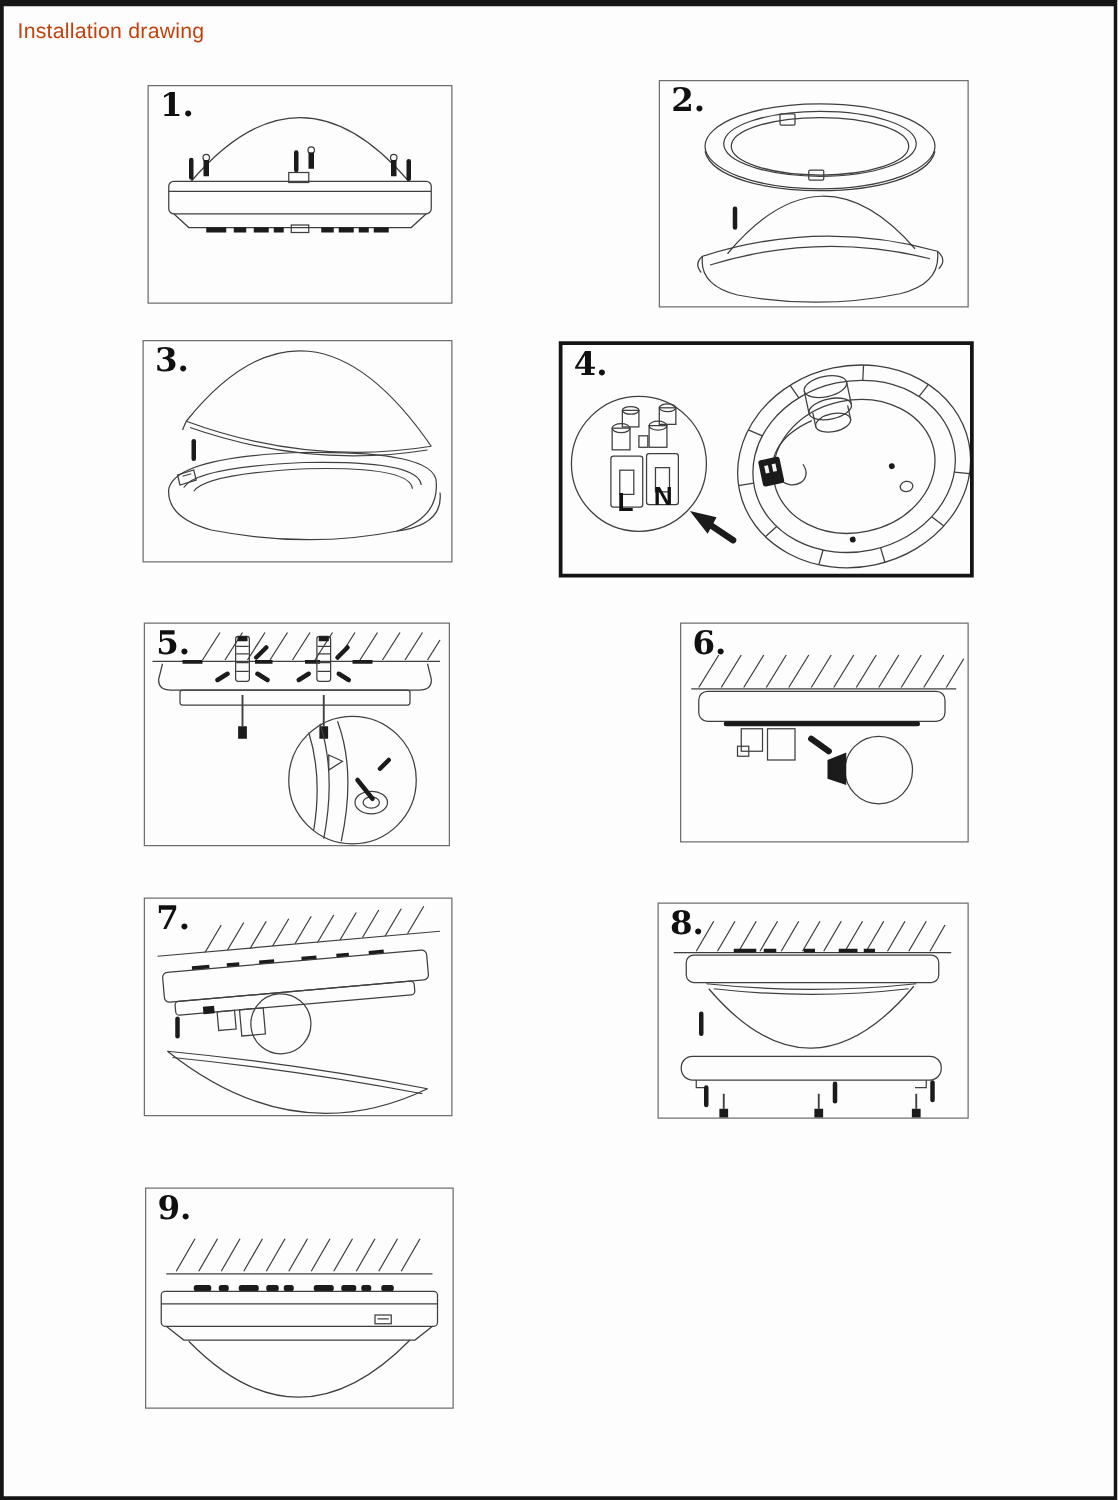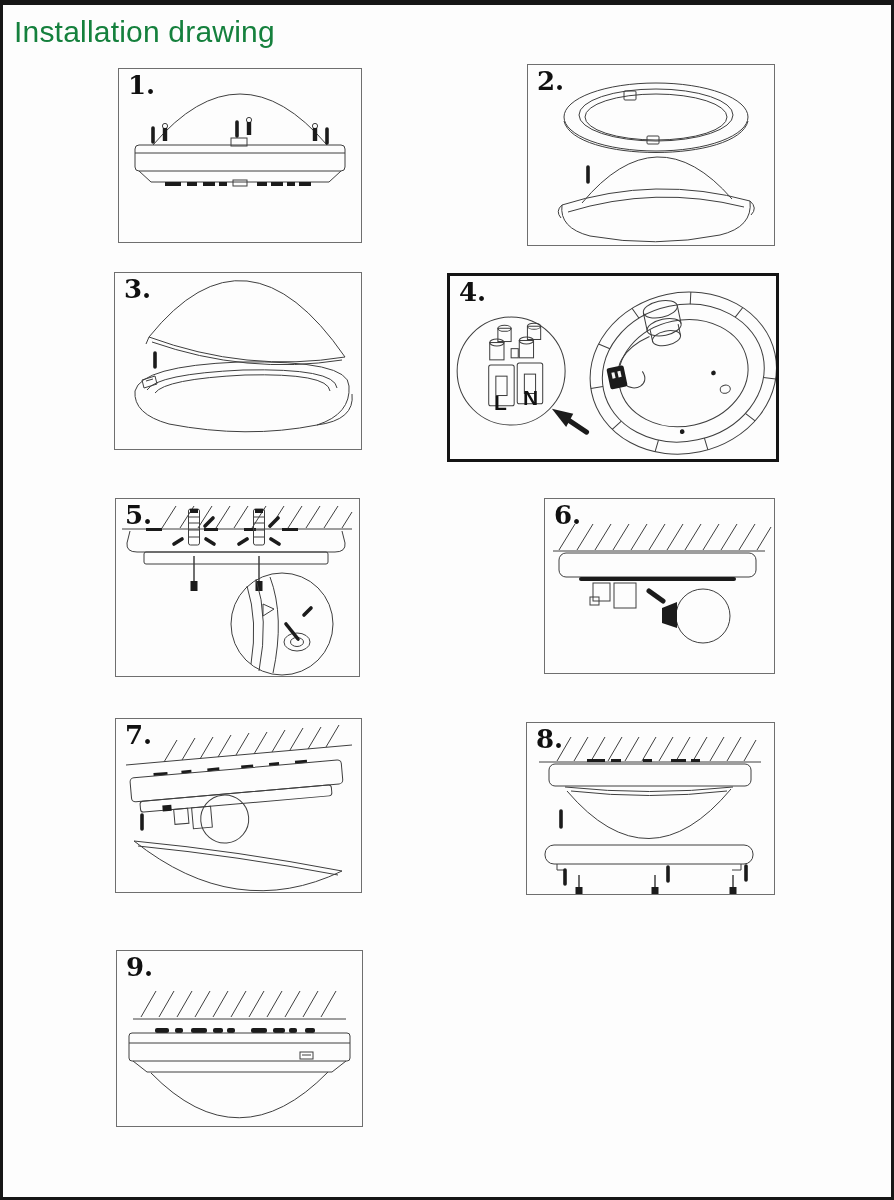--- a/index.html
+++ b/index.html
@@ -2,22 +2,22 @@
 <html><head>
 <meta charset="utf-8">
 <style>
   html,body { margin:0; padding:0; background:#ffffff; }
   .page {
     position:relative; width:894px; height:1200px; box-sizing:border-box;
     background:#fdfdfd; border:3px solid #161616; border-top-width:5px;
     font-family:"Liberation Sans", sans-serif; overflow:hidden;
   }
   .title {
-    position:absolute; left:11px; top:10px; font-size:30px; font-weight:500;
-    color:#15803d; letter-spacing:0.2px;
+    position:absolute; left:11px; top:10px; font-size:17px; font-weight:500;
+    color:#c2410c; letter-spacing:0.2px;
   }
   .panel { position:absolute; border:1px solid #6f6f6f; background:transparent; }
   .panel.bold { border:3px solid #141414; }
   .num {
     position:absolute; left:9px; top:1px; font-family:"DejaVu Serif", serif;
     font-weight:700; font-size:26px; color:#101010; line-height:1.2;
   }
   svg.art { position:absolute; inset:0; width:100%; height:100%; display:block; }
   .fl { fill:#1b1b1b; stroke:none; }
   .wfl { fill:#f5f5f5; stroke:none; }

